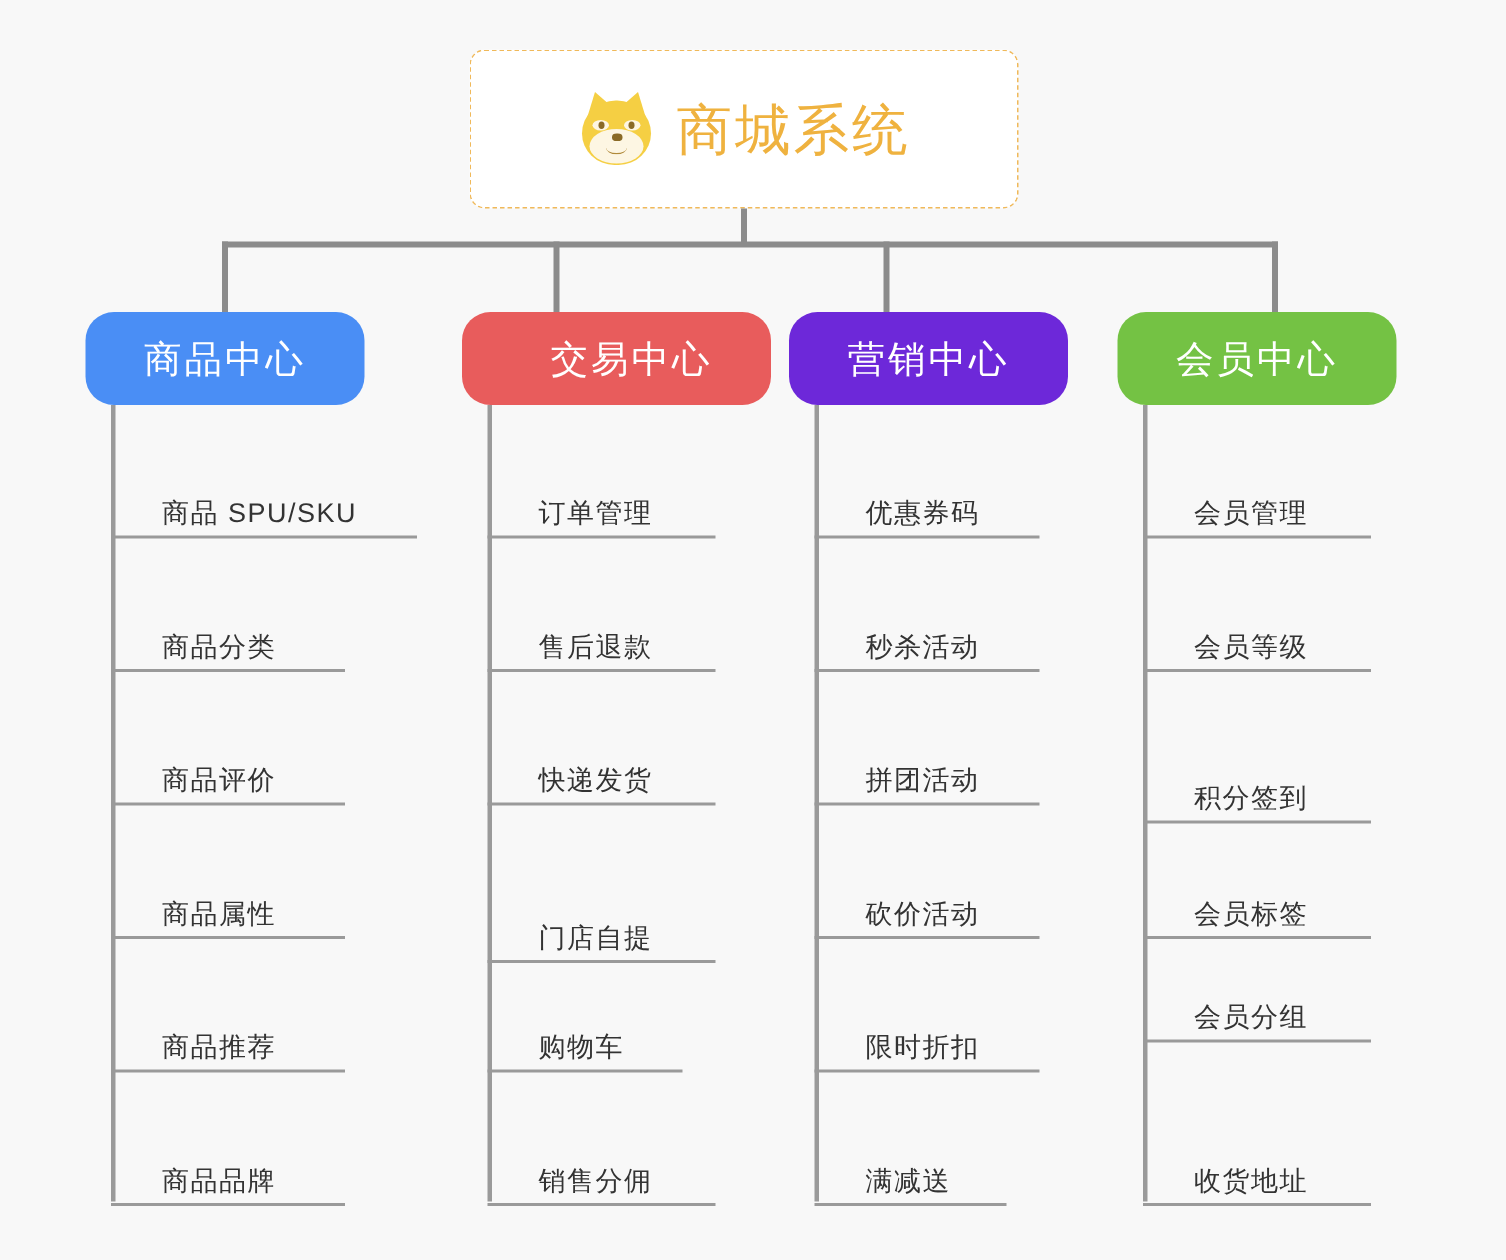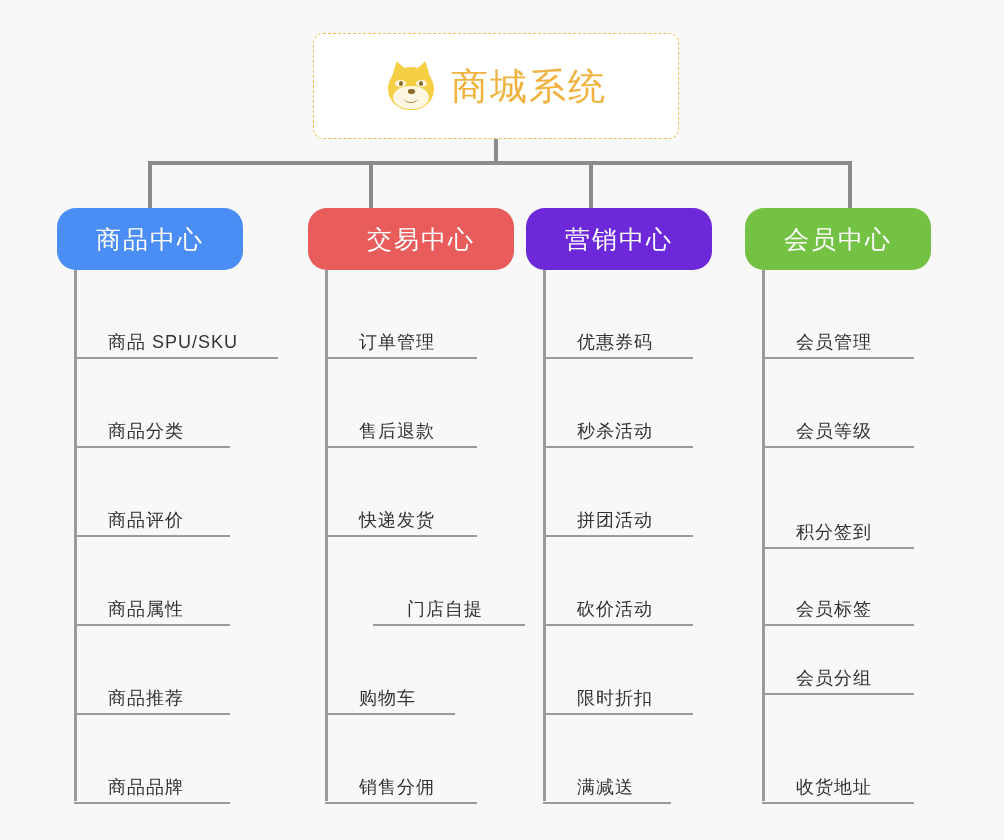--- a/index.html
+++ b/index.html
@@ -220,21 +220,21 @@
         <div class="leaf-spine"></div>
         <div class="leaf-item" style="top: 0px; width: 152px;">
           <span class="leaf-label">订单管理</span>
         </div>
         <div class="leaf-item" style="top: 89px; width: 152px;">
           <span class="leaf-label">售后退款</span>
         </div>
         <div class="leaf-item" style="top: 178px; width: 152px;">
           <span class="leaf-label">快递发货</span>
         </div>
-        <div class="leaf-item" style="top: 267px; width: 152px; margin-left: 48px;">
+        <div class="leaf-item" style="top: 283px; width: 152px;">
           <span class="leaf-label">门店自提</span>
         </div>
         <div class="leaf-item" style="top: 356px; width: 130px;">
           <span class="leaf-label">购物车</span>
         </div>
         <div class="leaf-item" style="top: 445px; width: 152px;">
           <span class="leaf-label">销售分佣</span>
         </div>
       </div>
       <div class="conn conn-v-drop" style="left: 589px; background: rgb(140, 140, 140);"></div>

